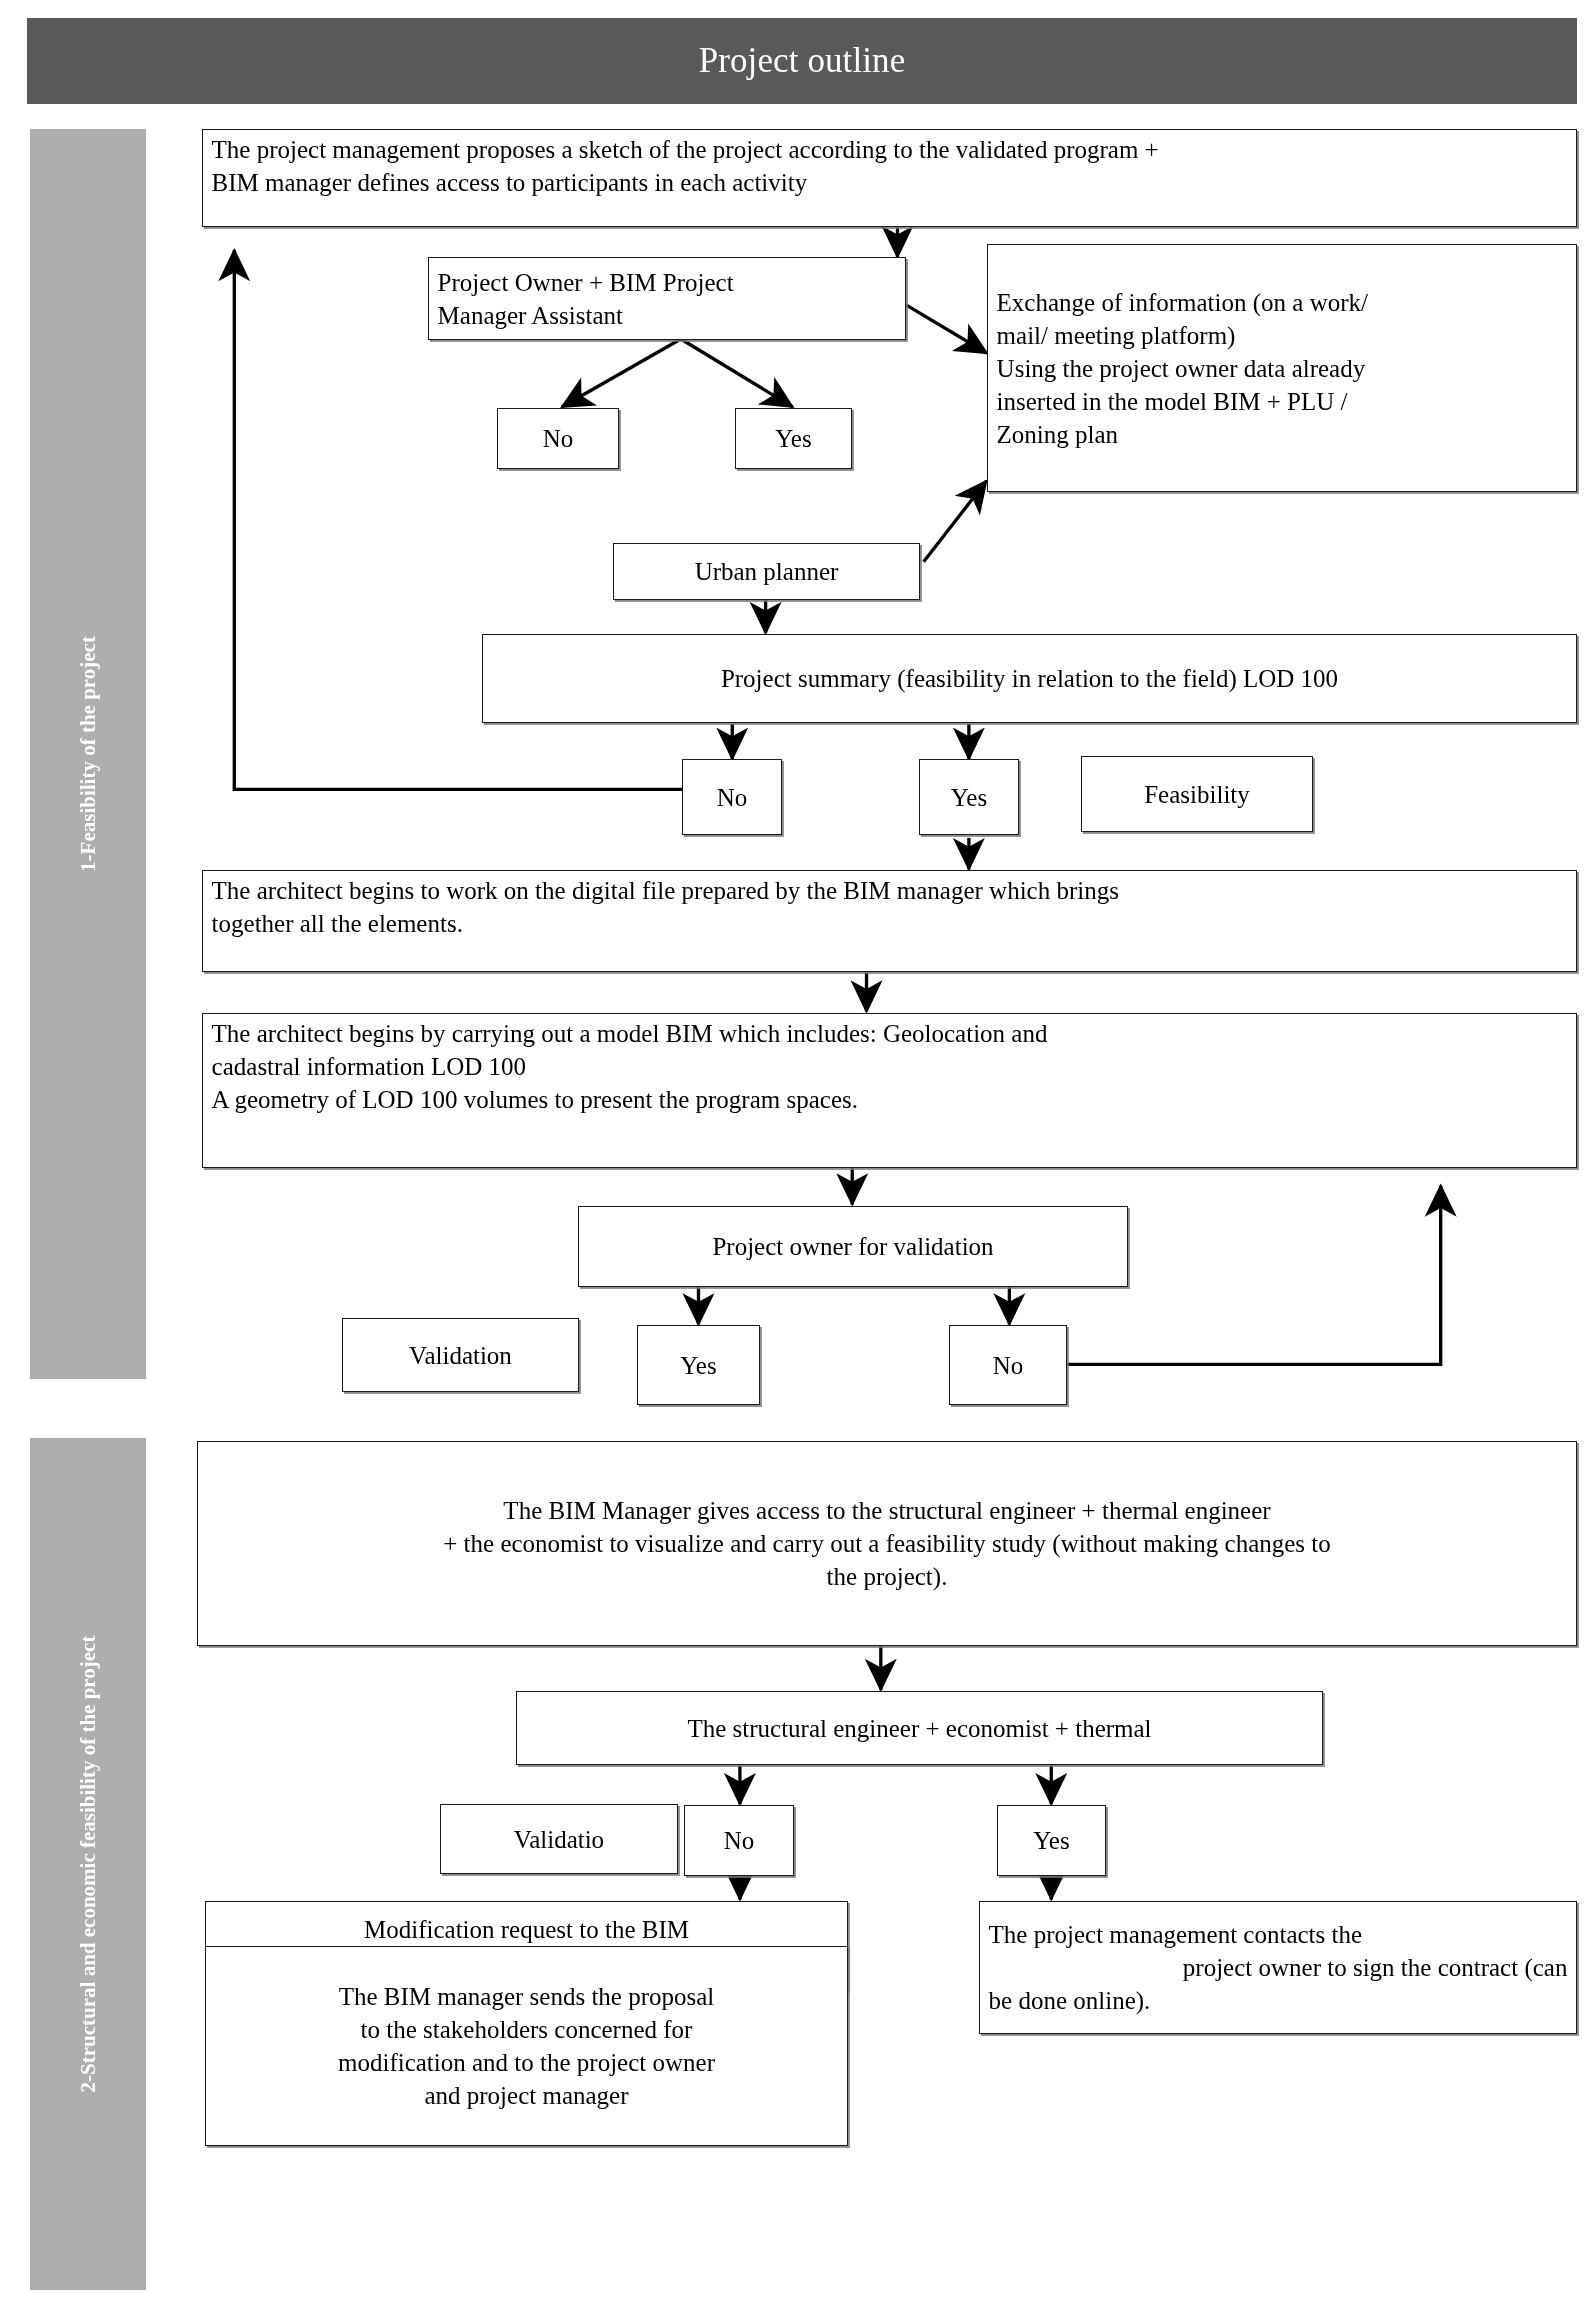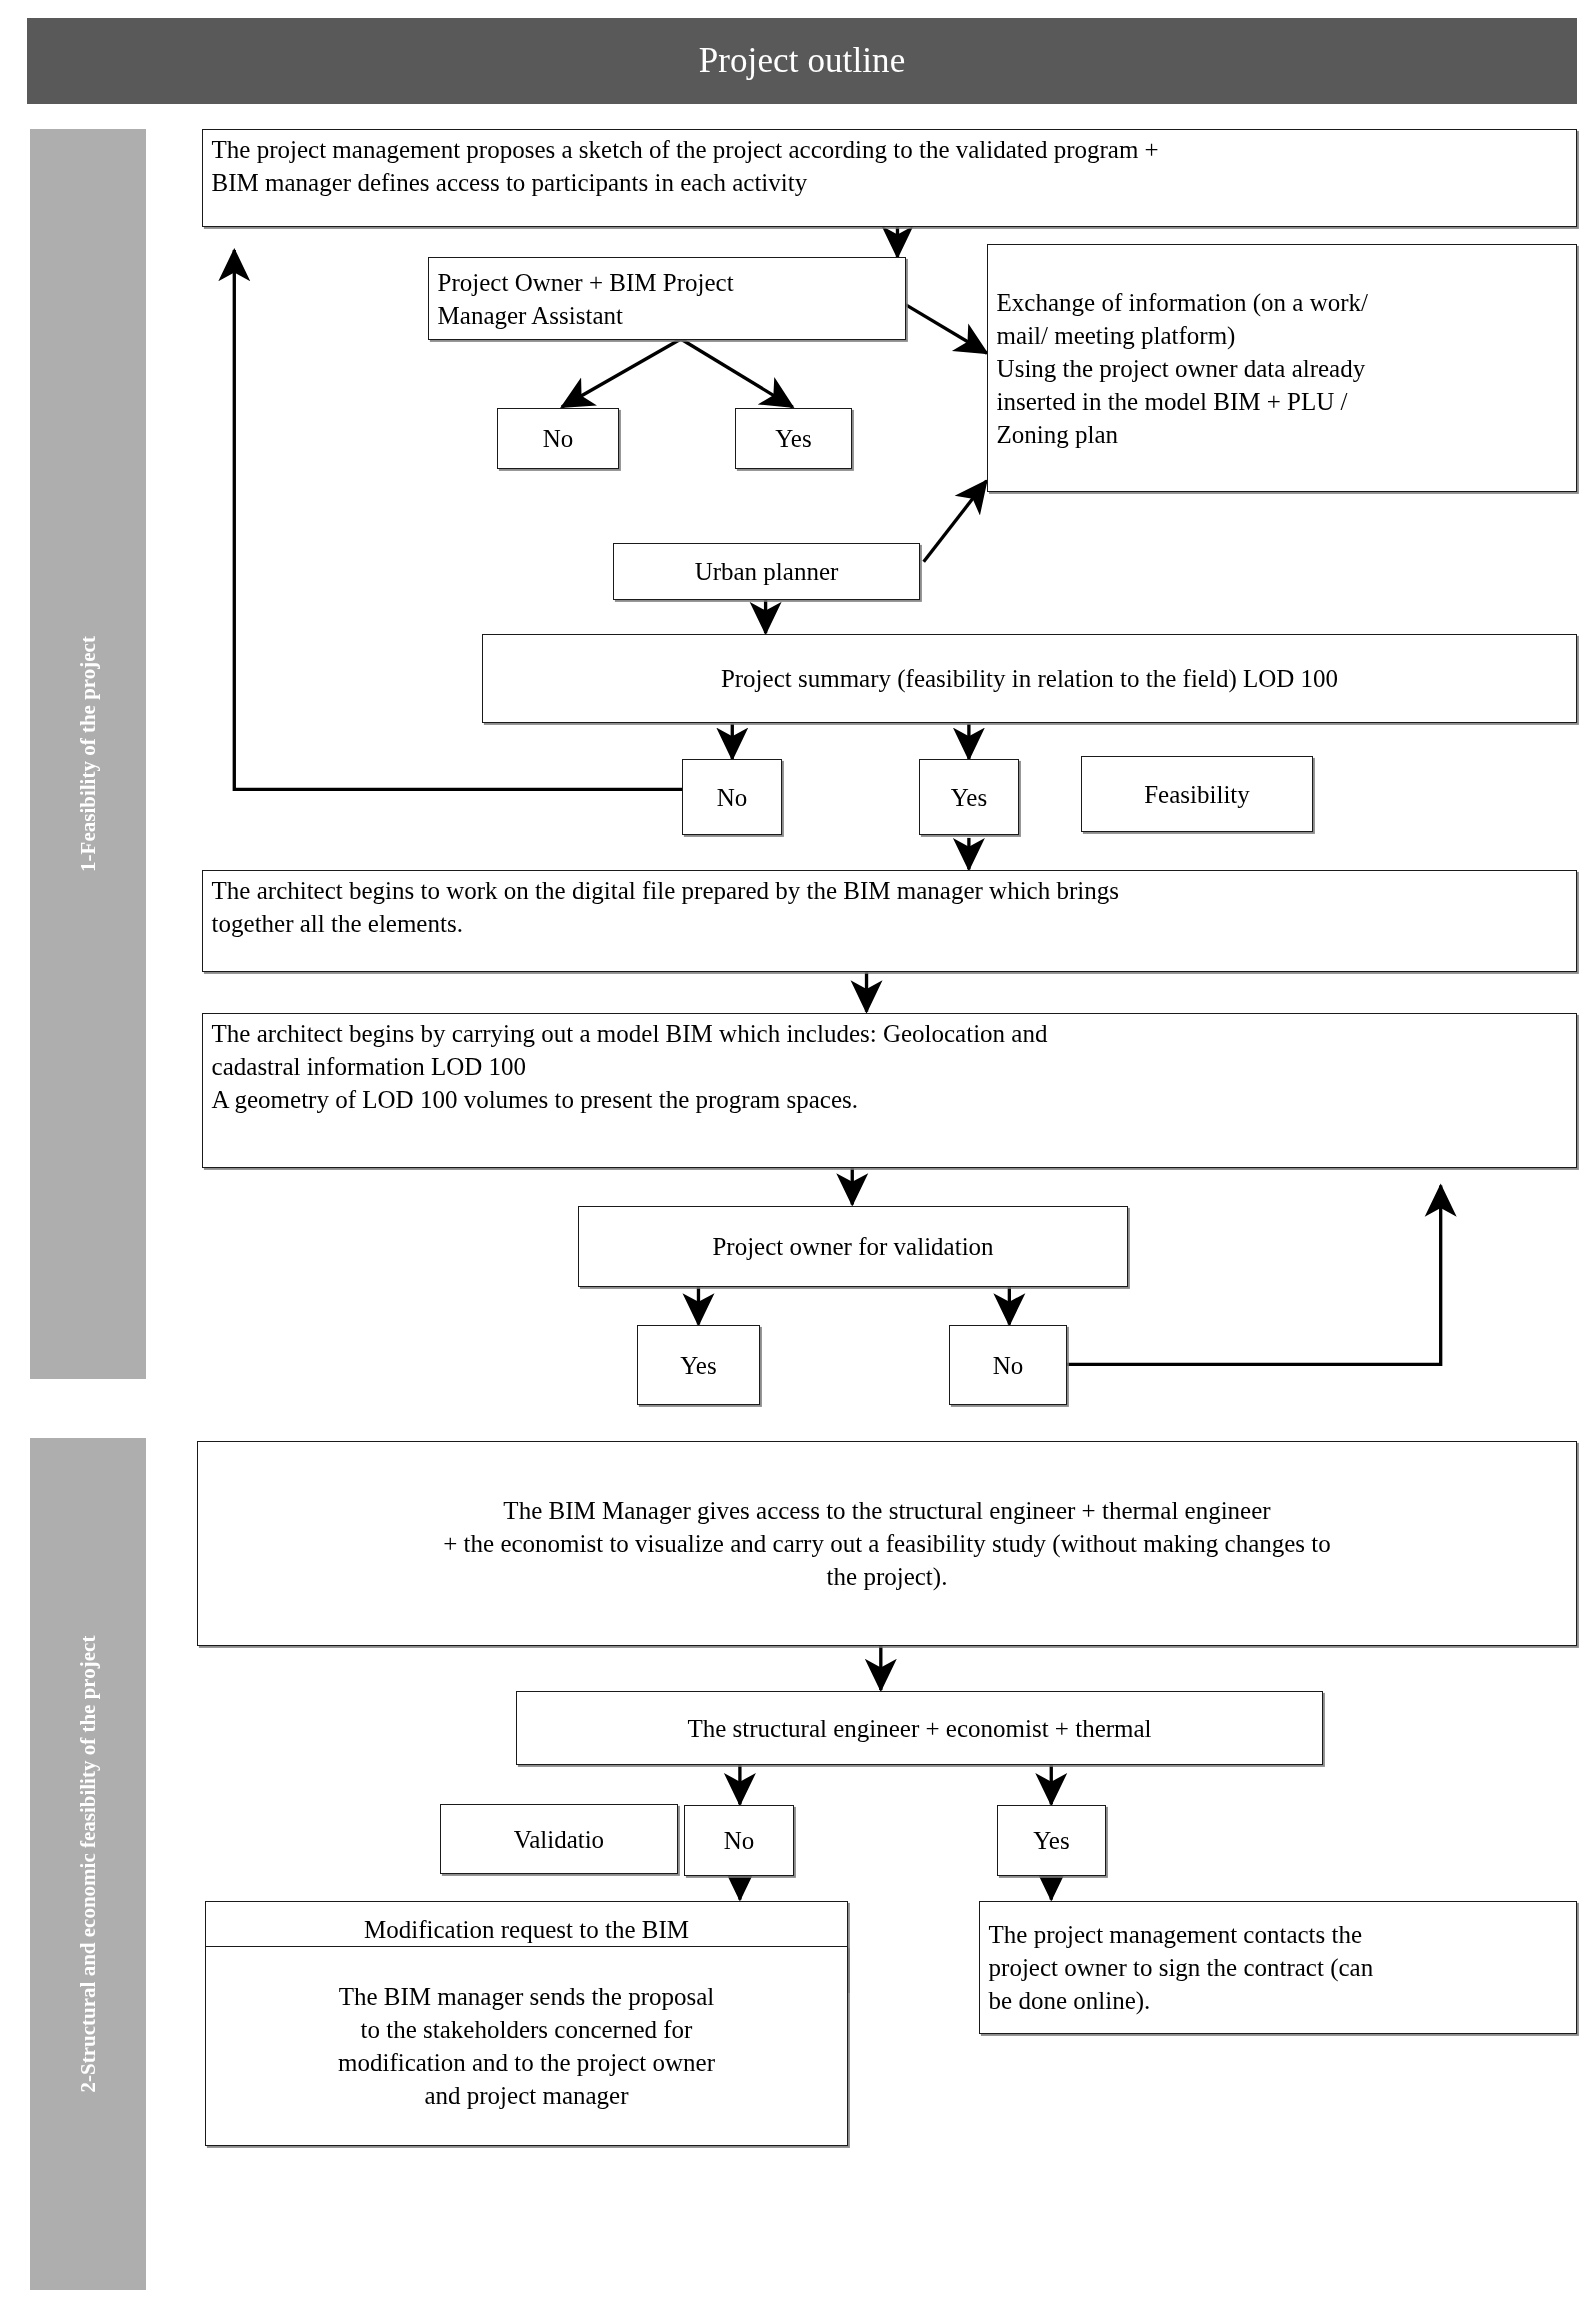--- a/index.html
+++ b/index.html
@@ -177,20 +177,23 @@
   <div class="node just" style="left:202px;top:1013px;width:1375px;height:155px;">
     <span class="ln">The  architect  begins  by  carrying  out  a  model  BIM  which  includes:  Geolocation  and</span>
     <span class="ln">cadastral information LOD 100</span>
     <span class="ln">A geometry of LOD 100 volumes to present the program spaces.</span>
   </div>
 
   <div class="node center" style="left:578px;top:1206px;width:550px;height:81px;">
     <span>Project owner for validation</span>
   </div>
 
+  <div class="node center" style="left:342px;top:1318px;width:237px;height:74px;">
+    <span>Validation</span>
+  </div>
 
   <div class="node center" style="left:637px;top:1325px;width:123px;height:80px;">
     <span>Yes</span>
   </div>
 
   <div class="node center" style="left:949px;top:1325px;width:118px;height:80px;">
     <span>No</span>
   </div>
 
   <div class="node vcent" style="left:197px;top:1441px;width:1380px;height:205px;text-align:center;">
@@ -215,21 +218,21 @@
     <span>Yes</span>
   </div>
 
   <div class="node vcent" style="left:205px;top:1901px;width:643px;height:90px;text-align:center;">
     <span class="ln" style="text-align:center;">Modification request to the BIM</span>
     <span class="ln" style="text-align:center;">program.</span>
   </div>
 
   <div class="node vcent" style="left:979px;top:1901px;width:598px;height:133px;">
     <span class="ln" style="text-align:left;">The project management contacts the</span>
-    <span class="ln" style="text-align:left;">project owner to sign the contract (can</span>
+    <span class="ln" style="text-align:right;">project owner to sign the contract (can</span>
     <span class="ln" style="text-align:left;">be done online).</span>
   </div>
 
   <div class="node vcent" style="left:205px;top:1946px;width:643px;height:200px;text-align:center;">
     <span class="ln" style="text-align:center;">The BIM manager sends the proposal</span>
     <span class="ln" style="text-align:center;">to the stakeholders concerned for</span>
     <span class="ln" style="text-align:center;">modification and to the project owner</span>
     <span class="ln" style="text-align:center;">and project manager</span>
   </div>
 

